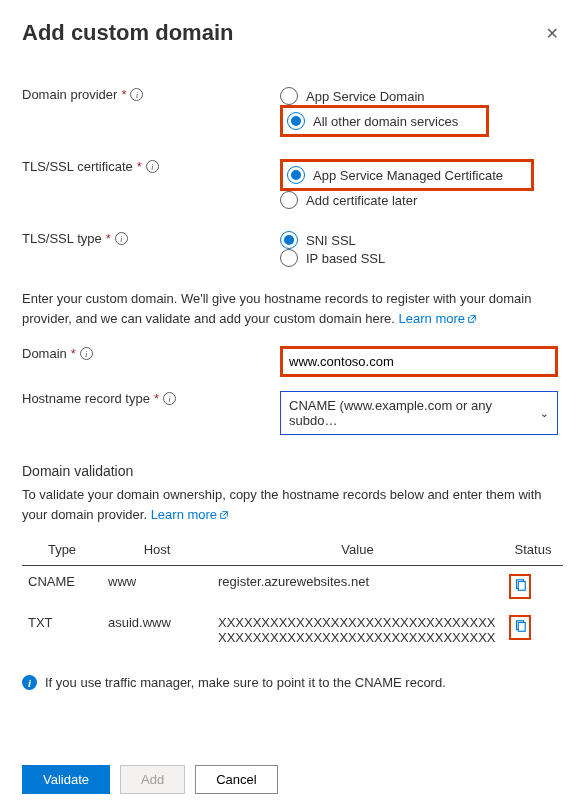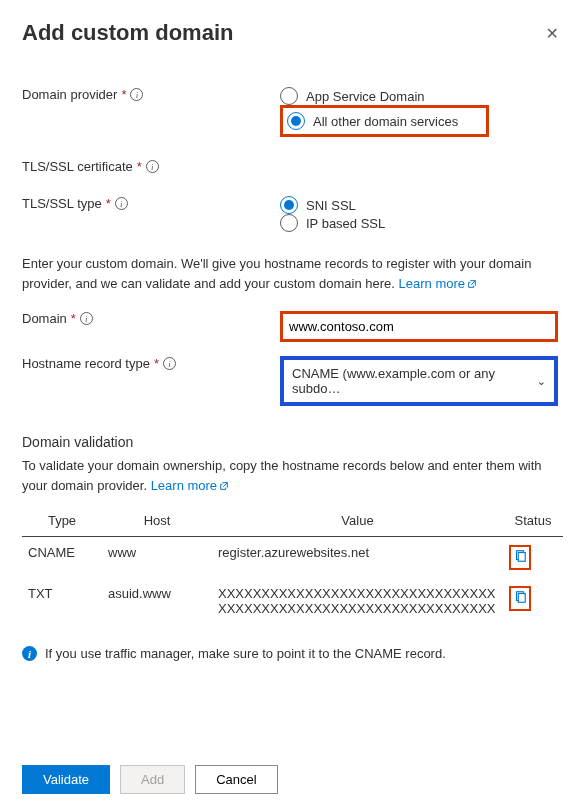--- a/index.html
+++ b/index.html
@@ -24,21 +24,21 @@
   .radio-circle { width: 18px; height: 18px; border: 1px solid #605e5c; border-radius: 50%; display:flex; align-items:center; justify-content:center; flex-shrink:0; }
   .radio-circle.checked { border-color: #0078d4; }
   .radio-circle.checked::after { content:''; width:10px; height:10px; background:#0078d4; border-radius:50%; }
   .hl { border: 3px solid #d83b01; padding: 4px 28px 4px 4px; display:inline-flex; }
   .desc { font-size: 13px; color: #323130; line-height: 1.5; margin-bottom: 18px; }
   .link { color: #0078d4; cursor: pointer; }
   .ext-icon { display:inline-block; width:10px; height:10px; margin-left:2px; position:relative; top:1px;}
   .ext-icon svg { width:10px; height:10px; }
   .input-text { width: 278px; border: 1px solid #605e5c; padding: 6px 8px; font-size: 13px; font-family: inherit; }
   .input-text.hl-input { border: 3px solid #d83b01; padding: 5px 6px; }
-  .select { width: 278px; border: 4px solid #1d4ed8; padding: 6px 8px; font-size: 13px; display:flex; justify-content:center; align-items:center; }
+  .select { width: 278px; border: 1px solid #1d4ed8; padding: 6px 8px; font-size: 13px; display:flex; justify-content:center; align-items:center; }
   .chev { font-size: 11px; }
   .section-head { font-size: 14px; font-weight: 400; margin-bottom:6px; }
   table { width: 100%; border-collapse: collapse; font-size: 13px; margin-top: 10px;}
   th { text-align:center; font-weight:400; padding: 8px 6px; border-bottom: 1px solid #404040;}
   td { padding: 8px 6px; vertical-align: top; word-break: break-all;}
   .copy-hl { border: 2px solid #d83b01; padding: 2px; display:inline-flex; }
   .copy-icon svg { width:14px; height:14px; }
   .note { display:flex; align-items:center; gap:8px; font-size:13px; margin-top:22px; }
   .note-icon { width:15px; height:15px; background:#0078d4; border-radius:50%; color:#fff; display:flex; align-items:center; justify-content:center; font-size:11px; font-weight:bold; flex-shrink:0; font-style:italic; font-family:Georgia,serif;}
   .footer { position:absolute; bottom:18px; left:22px; display:flex; gap:10px; }
@@ -73,20 +73,32 @@
       </label>
     </span>
   </div>
 </div>
 
 <div class="row">
   <div class="label">
     <span>TLS/SSL certificate</span> 
       <span class="req">*</span>
     <span class="info-icon">i</span>
+  </div>
+  <div class="radios">
+    <span class="hl">
+      <label class="radio">
+        <span class="radio-circle checked"></span>
+        <span>App Service Managed Certificate</span>
+      </label>
+    </span>
+    <label class="radio">
+      <span class="radio-circle"></span>
+      <span>Add certificate later</span>
+    </label>
   </div>
 </div>
 
 <div class="row">
   <div class="label">
     <span>TLS/SSL type</span> 
       <span class="req">*</span>
     <span class="info-icon">i</span>
   </div>
   <div class="radios">

